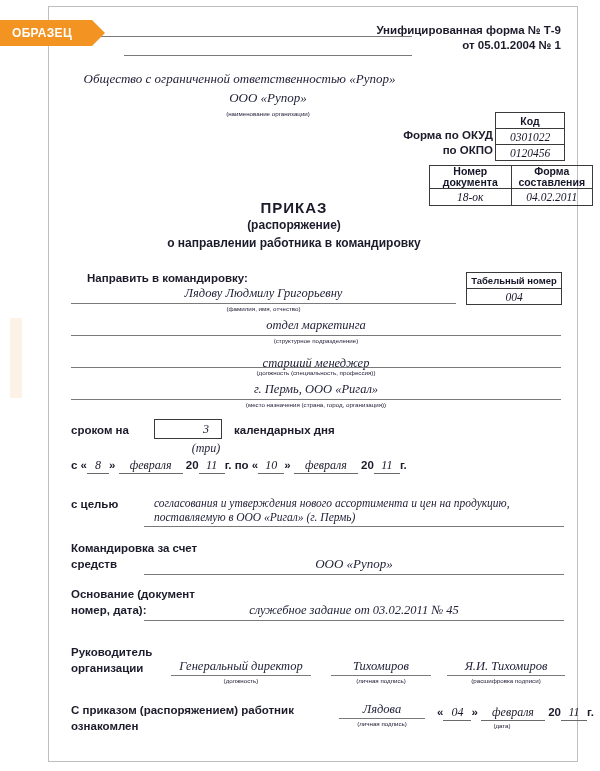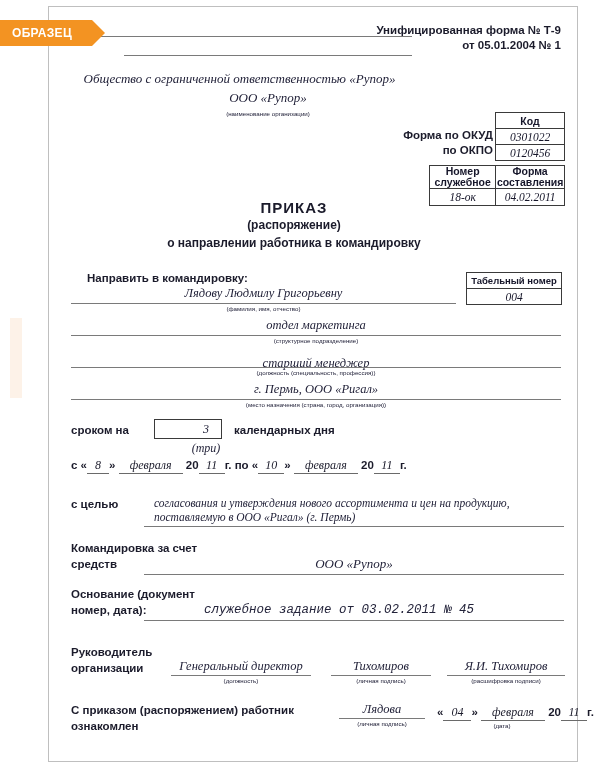--- a/index.html
+++ b/index.html
@@ -200,26 +200,26 @@
     </tr>
     <tr>
       <td class="v">0301022</td>
     </tr>
     <tr>
       <td class="v">0120456</td>
     </tr>
   </tbody>
     </table>
 
-  <table class="tbl tbl2" style="left:380px;top:158px;width:136px;padding-left:44px;">
+  <table class="tbl tbl2" style="left:380px;top:158px;width:164px;padding-left:44px;">
     <tbody>
         <tr>
       <td class="hcell" style="width:68px;">
         <div>Номер</div>
-        <div>служебное</div>
+        <div>документа</div>
       </td>
       <td class="hcell" style="width:68px;">
         <div>Форма</div>
         <div>составления</div>
       </td>
     </tr>
     <tr>
       <td class="v">18-ок</td>
       <td class="v">04.02.2011</td>
     </tr>
@@ -279,21 +279,21 @@
   <div class="valL" style="left:105px;top:504px;width:410px;">поставляемую в ООО «Ригал» (г. Пермь)</div>
   <div class="ln" style="left:95px;top:519px;width:420px;"></div>
 
   <div class="lbl" style="left:22px;top:535px;">Командировка за счет</div>
   <div class="lbl" style="left:22px;top:551px;">средств</div>
   <div class="val" style="left:95px;top:549px;width:420px;font-size:13px;">ООО «Рупор»</div>
   <div class="ln" style="left:95px;top:567px;width:420px;"></div>
 
   <div class="lbl" style="left:22px;top:581px;">Основание (документ</div>
   <div class="lbl" style="left:22px;top:597px;">номер, дата):</div>
-  <div class="val" style="left:80px;top:596px;width:420px;font-family:Liberation Mono, monospace;">служебное задание от 03.02.2011 № 45</div>
+  <div class="val" style="left:95px;top:596px;width:420px;">служебное задание от 03.02.2011 № 45</div>
   <div class="ln" style="left:95px;top:613px;width:420px;"></div>
 
   <div class="lbl" style="left:22px;top:639px;">Руководитель</div>
   <div class="lbl" style="left:22px;top:655px;">организации</div>
 
   <div class="val" style="left:122px;top:652px;width:140px;">Генеральный директор</div>
   <div class="ln" style="left:122px;top:668px;width:140px;"></div>
   <div class="cap" style="left:122px;top:670px;width:140px;">(должность)</div>
 
   <div class="val" style="left:282px;top:652px;width:100px;">Тихомиров</div>

